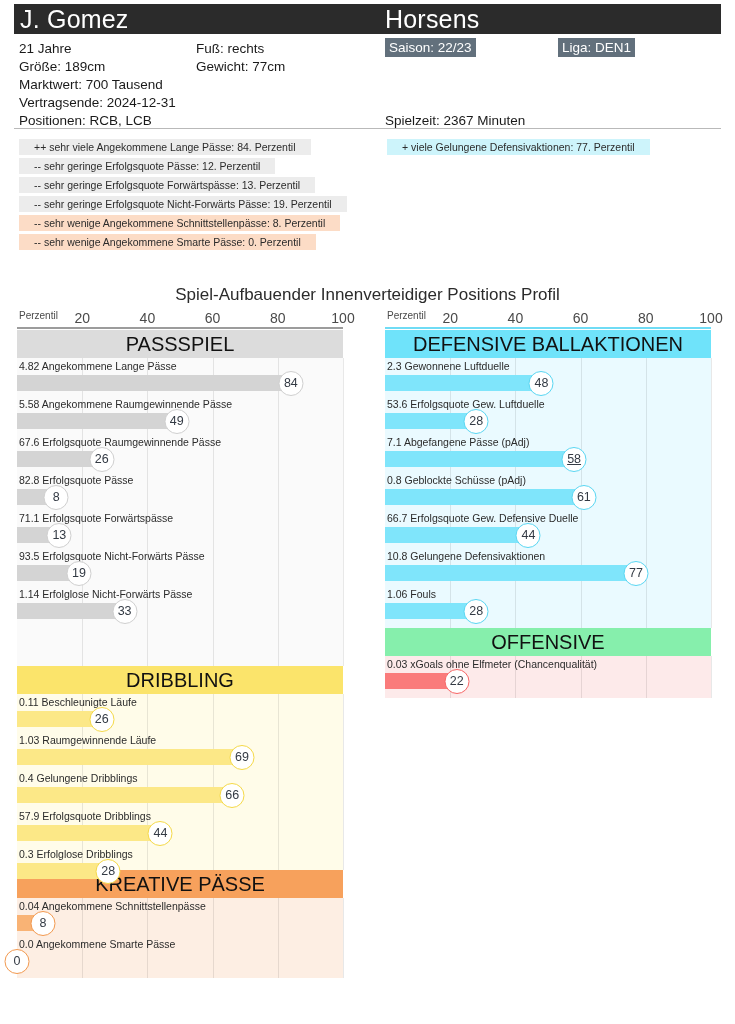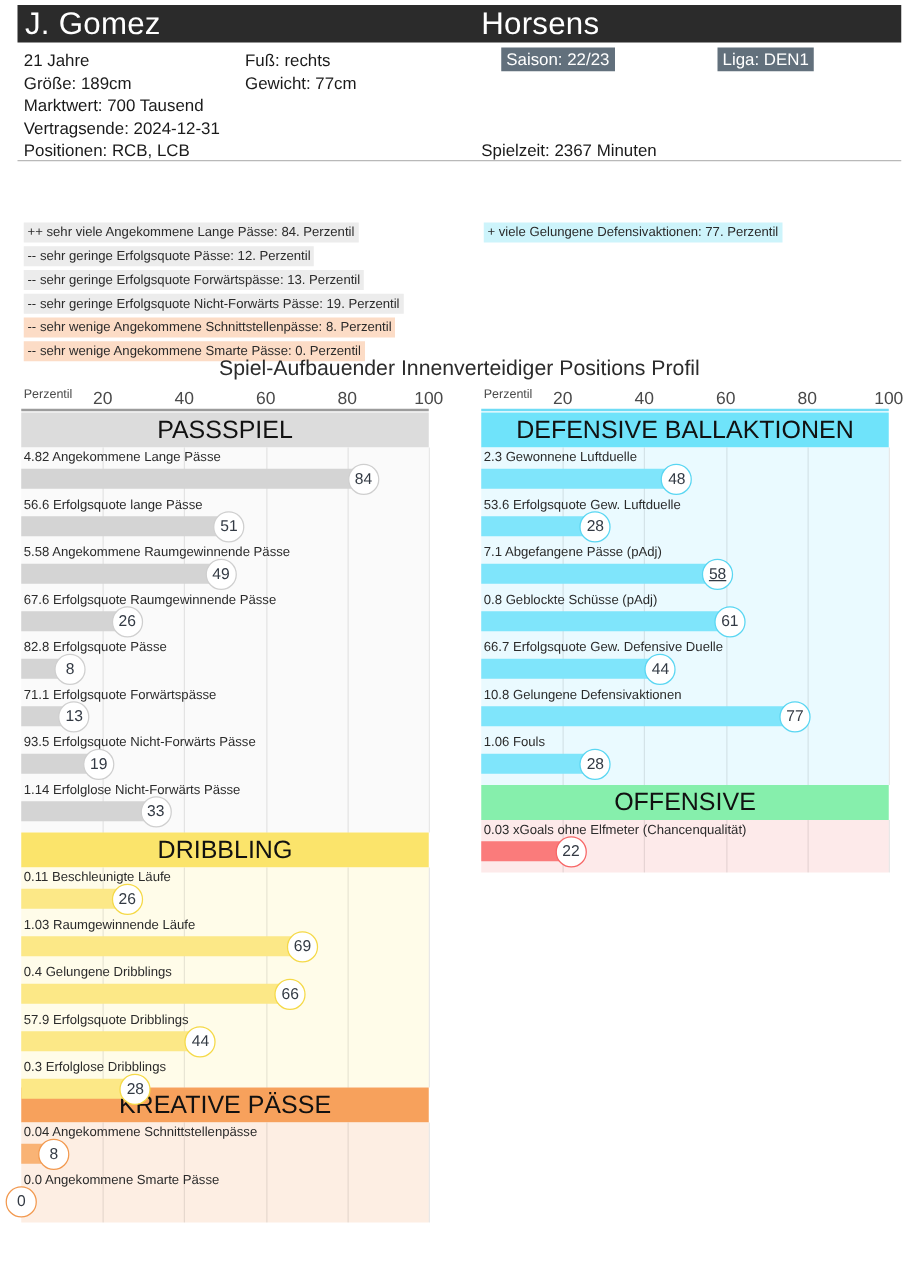--- a/index.html
+++ b/index.html
@@ -31,34 +31,34 @@
   .i-foot     { left: 196px; top: 40px; }
   .i-height   { left: 19px;  top: 58px; }
   .i-weight   { left: 196px; top: 58px; }
   .i-value    { left: 19px;  top: 76px; }
   .i-contract { left: 19px;  top: 94px; }
   .i-pos      { left: 19px;  top: 112px; }
   .i-minutes  { left: 385px; top: 112px; }
 
   .badge {
     position: absolute; font-size: 13.5px; color: #ffffff; line-height: 17px;
-    background: #62707c; padding: 1px 4px; white-space: nowrap; margin-left: 16px;
+    background: #62707c; padding: 1px 4px; white-space: nowrap;
   }
   .b-season { left: 385px; top: 38px; }
   .b-league { left: 558px; top: 38px; }
 
   .hdr-rule {
     position: absolute; left: 14px; top: 128px; width: 707px; height: 1px;
     background: #b9b9b9;
   }
 
   
   .note {
     position: absolute; font-size: 10.5px; color: #2b2b2b; line-height: 14px;
-    padding: 1px 3px; white-space: nowrap; margin-top: 39px;
+    padding: 1px 15px; white-space: nowrap;
   }
   .note.grey  { background: #ececec; }
   .note.peach { background: #fcdcc6; }
   .note.cyan  { background: #cdf4fb; }
 
   
   .chart-title {
     position: absolute; left: 0; top: 285px; width: 735px;
     text-align: center; font-size: 17px; color: #2b2b2b;
   }
@@ -170,25 +170,20 @@
             <i style="left: 195.6px;"></i>
             <i style="left: 260.8px;"></i>
             <i style="left: 326px;"></i>
           </div>
           <div class="row">
             <div class="row-label">4.82 Angekommene Lange Pässe</div>
             <div class="bar" style="width: 273.84px; background: rgb(212, 212, 212);"></div>
             <div class="pill" style="left: 273.84px; border-color: rgb(207, 207, 207);">84</div>
           </div>
           <div class="row">
-            <div class="row-label">56.6 Erfolgsquote lange Pässe</div>
-            <div class="bar" style="width: 166.26px; background: rgb(212, 212, 212);"></div>
-            <div class="pill" style="left: 166.26px; border-color: rgb(207, 207, 207);">51</div>
-          </div>
-          <div class="row">
             <div class="row-label">5.58 Angekommene Raumgewinnende Pässe</div>
             <div class="bar" style="width: 159.74px; background: rgb(212, 212, 212);"></div>
             <div class="pill" style="left: 159.74px; border-color: rgb(207, 207, 207);">49</div>
           </div>
           <div class="row">
             <div class="row-label">67.6 Erfolgsquote Raumgewinnende Pässe</div>
             <div class="bar" style="width: 84.76px; background: rgb(212, 212, 212);"></div>
             <div class="pill" style="left: 84.76px; border-color: rgb(207, 207, 207);">26</div>
           </div>
           <div class="row">

